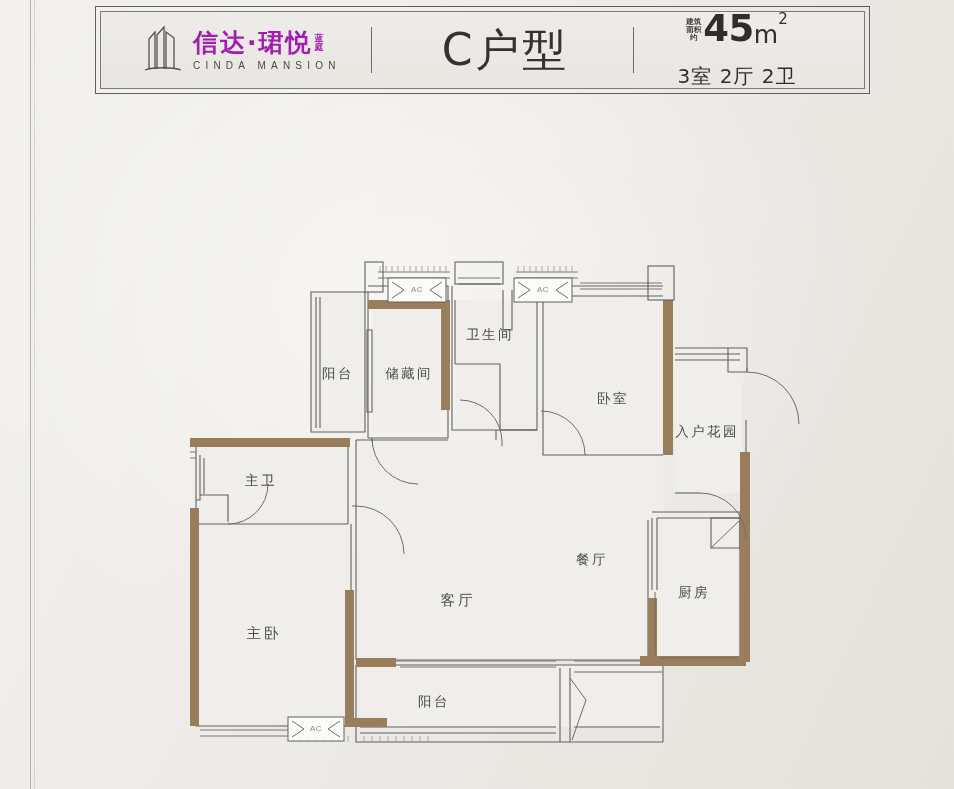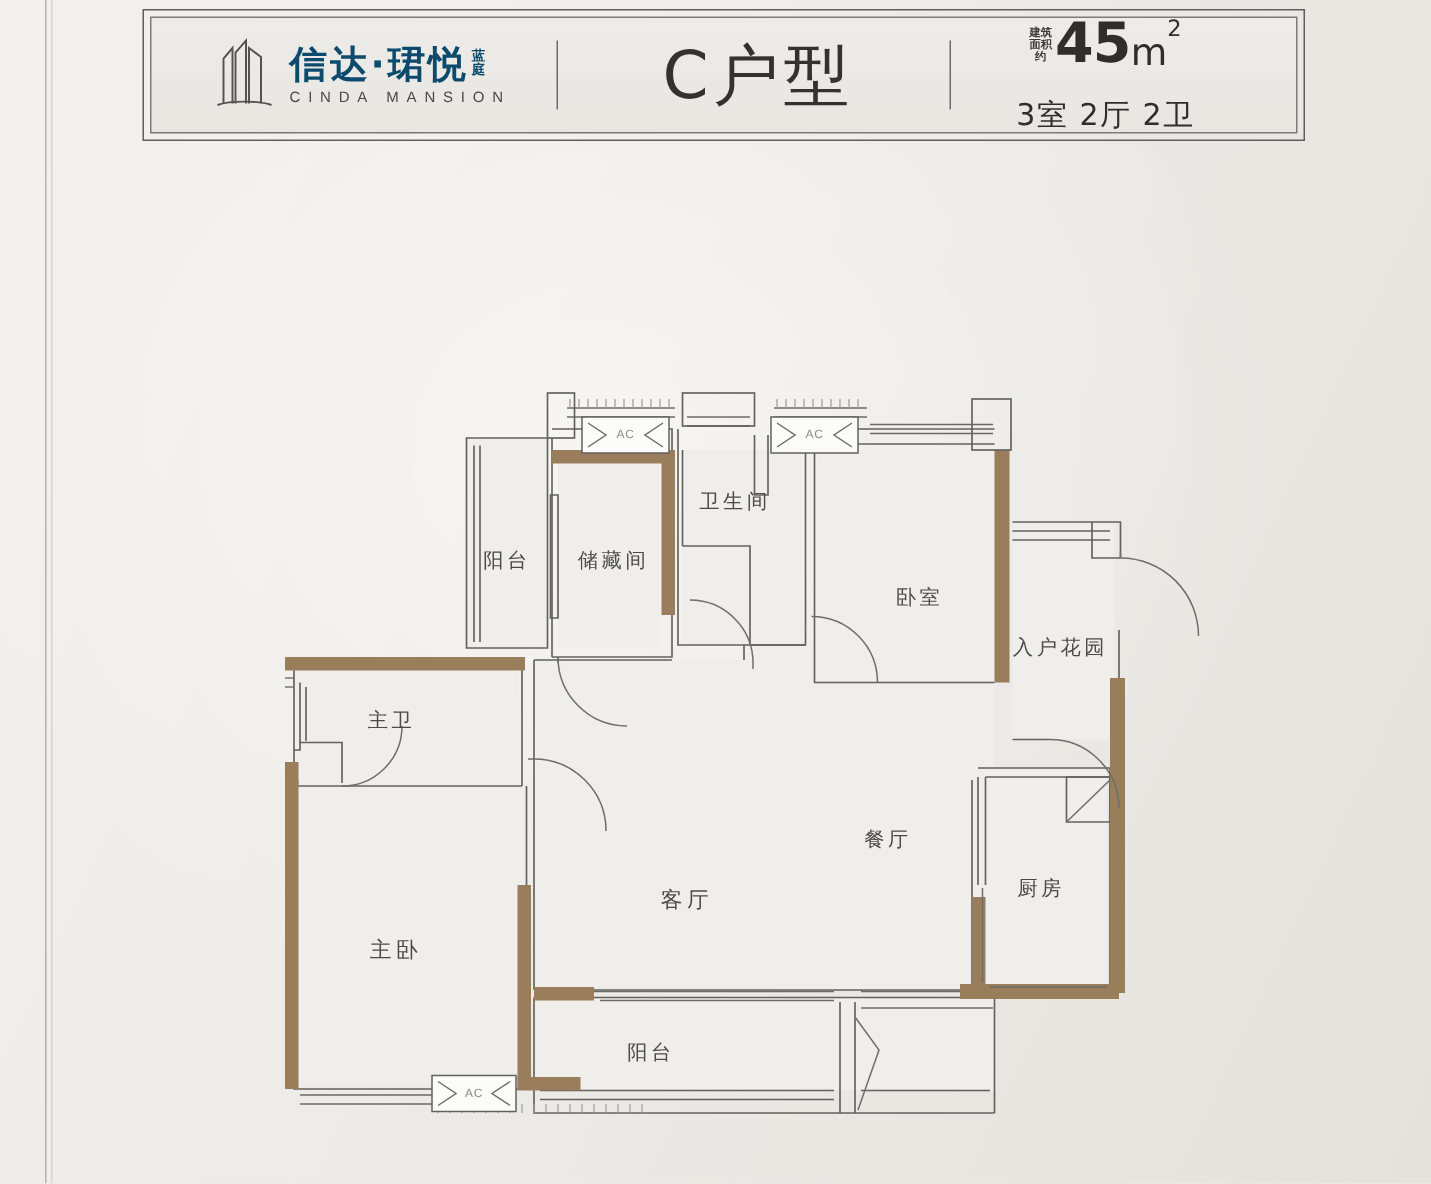--- a/index.html
+++ b/index.html
@@ -98,21 +98,21 @@
   }
   .logo-text {
     display: flex;
     flex-direction: column;
     justify-content: center;
     line-height: 1;
   }
   .logo-cn {
     font-size: 25px;
     letter-spacing: 2px;
-    color: #0c4a6e;
+    color: #a21caf;
     font-weight: 600;
     display: flex;
     align-items: flex-end;
     font-family: "DejaVu Sans", "Liberation Sans", sans-serif;
   }
   .logo-cn .sub2 {
     display: inline-flex;
     flex-direction: column;
     font-size: 9px;
     line-height: 1.05;

